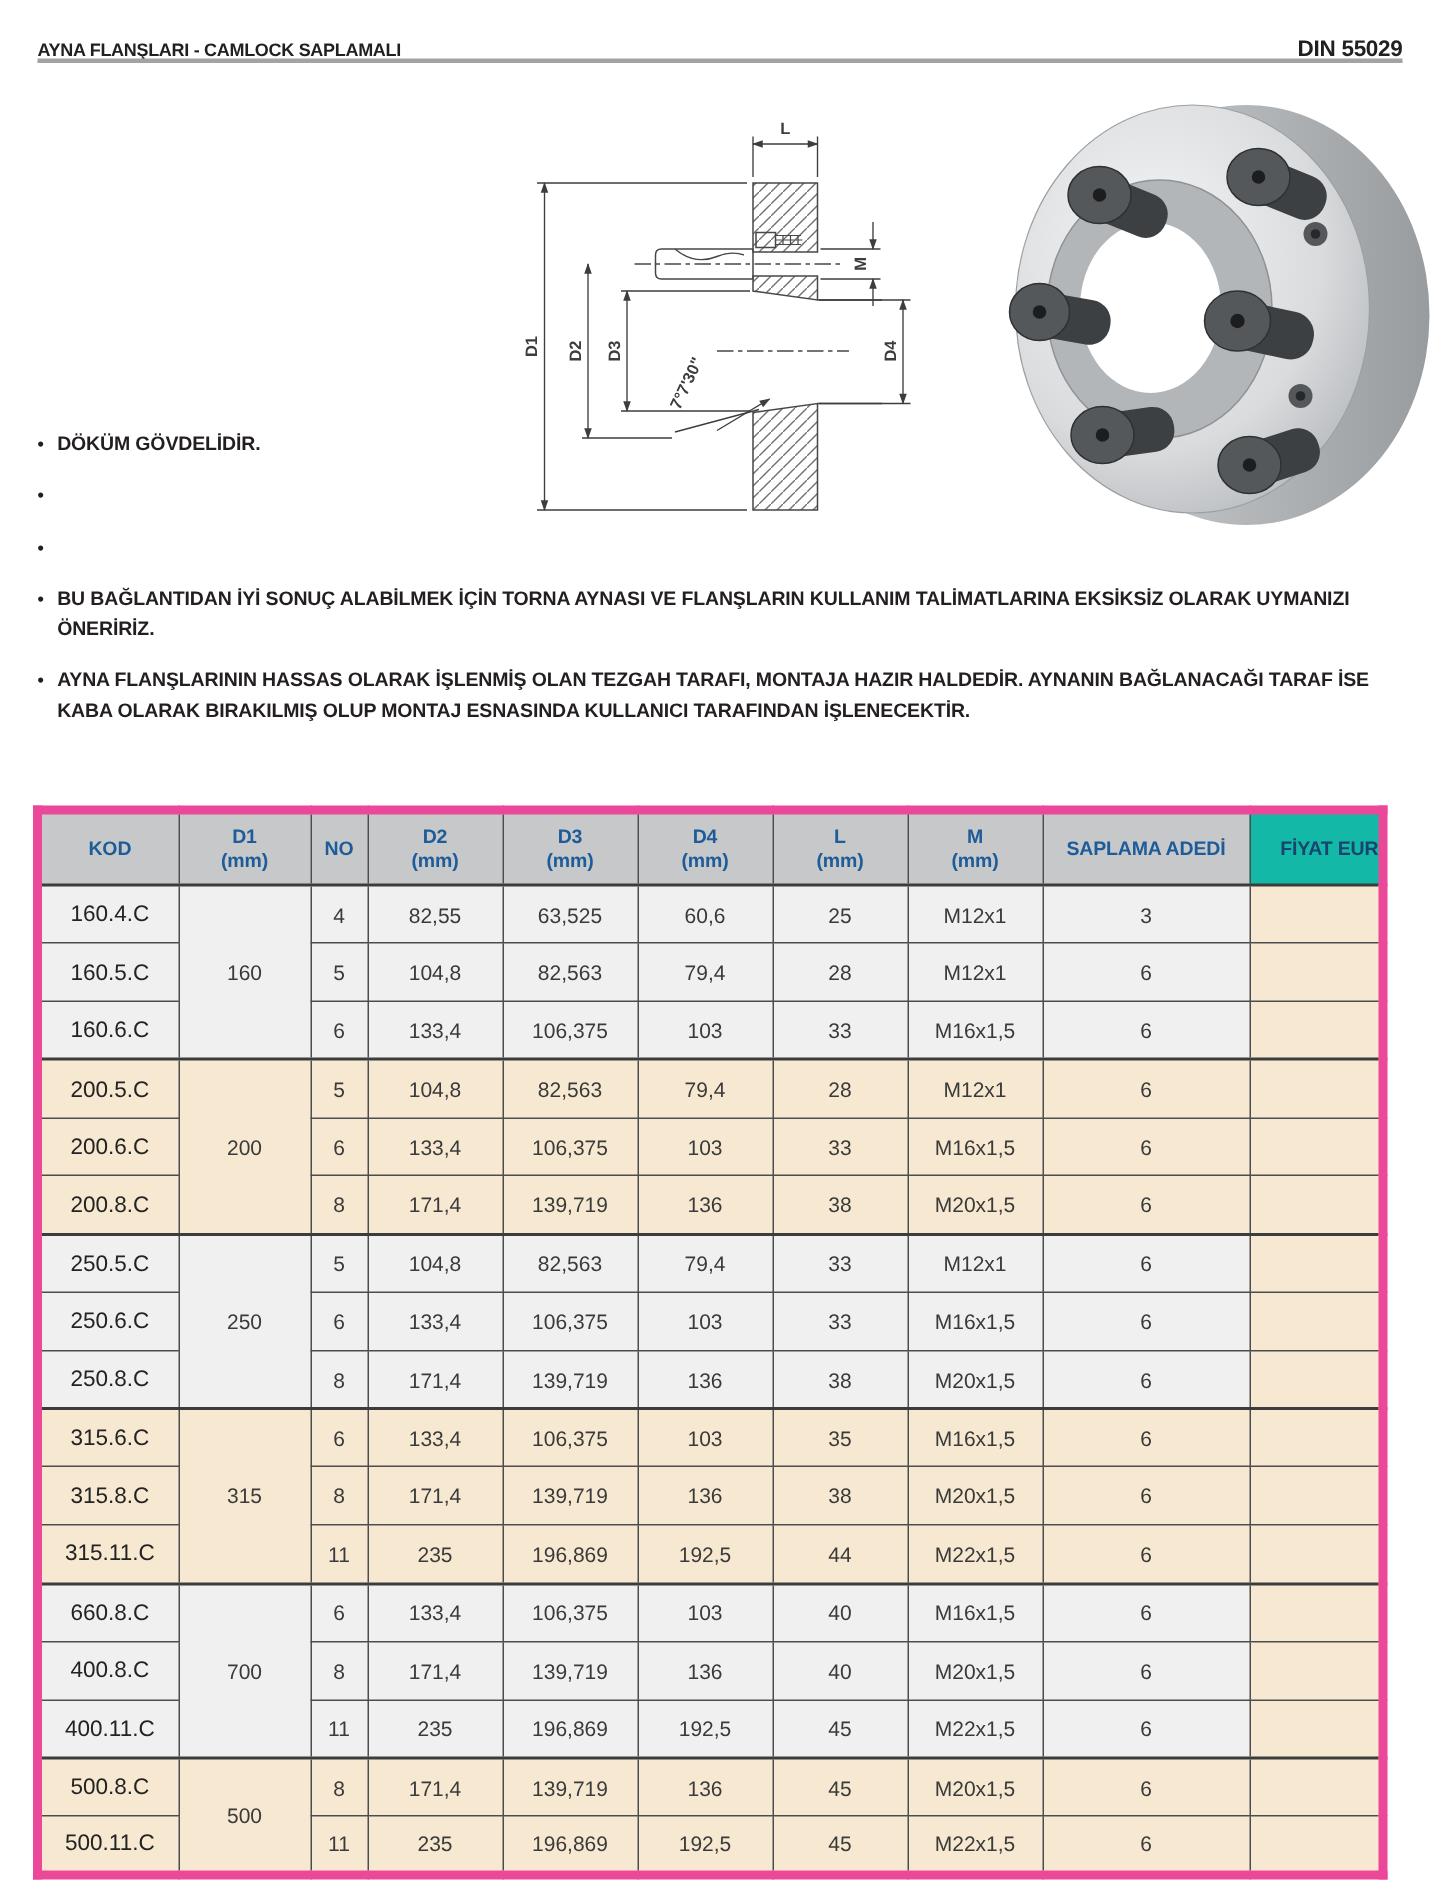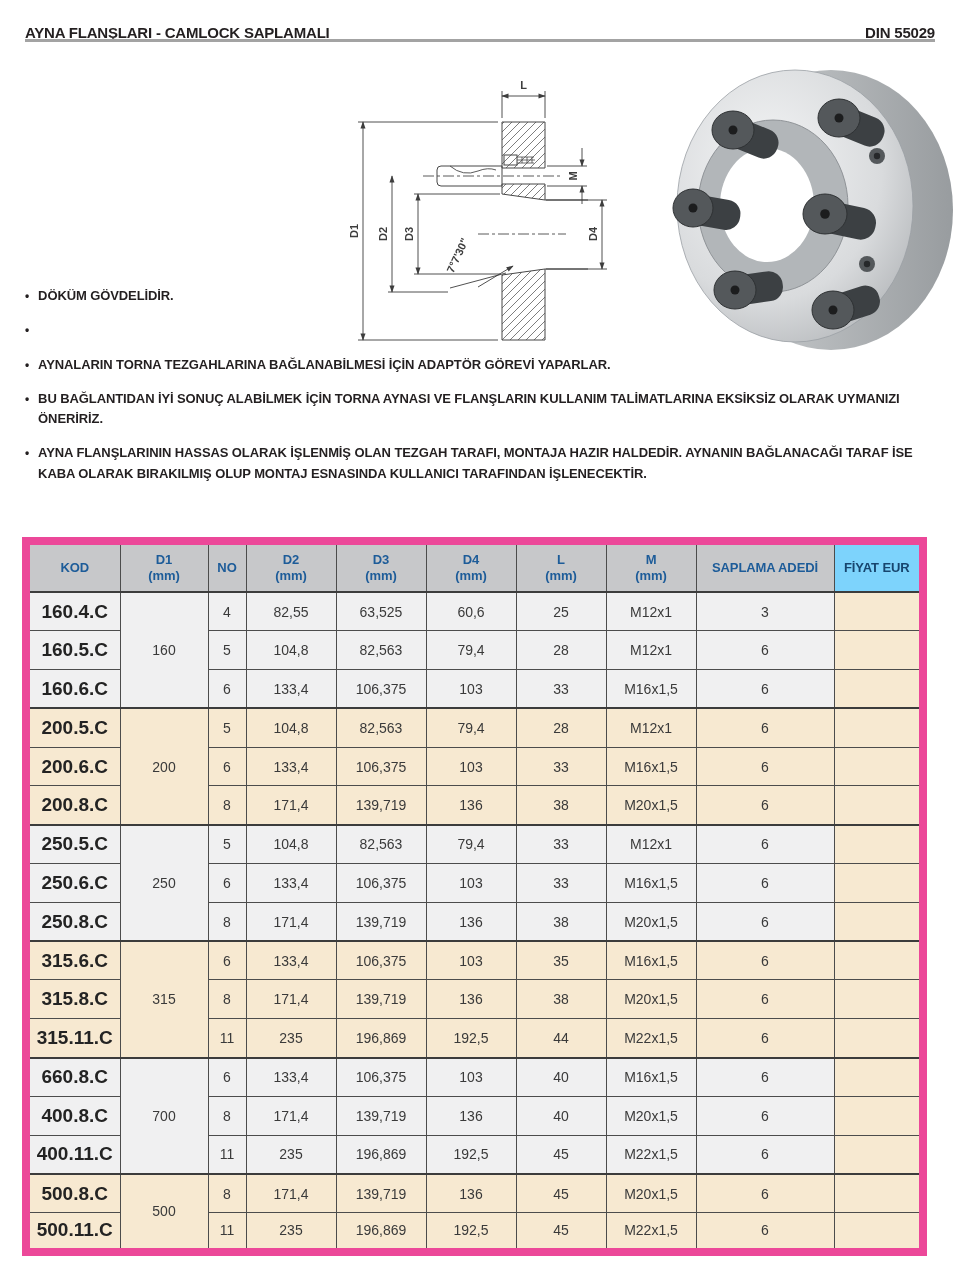--- a/index.html
+++ b/index.html
@@ -2,21 +2,21 @@
 <html><head>
 <meta charset="utf-8">
 <style>
   html,body{margin:0;padding:0;background:#ffffff;}
   body{
     width:956px;height:1267px;position:relative;overflow:hidden;
     font-family:"Liberation Sans","DejaVu Sans",sans-serif;color:#231f20;
   }
   
   .pg-header{position:absolute;left:25px;right:21px;top:12px;display:flex;justify-content:space-between;align-items:baseline;}
-  .pg-title{font-size:15px;font-weight:bold;letter-spacing:-0.2px;}
+  .pg-title{font-size:12px;font-weight:bold;letter-spacing:-0.2px;}
   .pg-std{font-size:15px;font-weight:bold;letter-spacing:-0.2px;margin-top:12px;}
   .pg-rule{position:absolute;left:25px;right:21px;top:39px;height:3px;background:#a3a3a3;}
   
   .drawing{position:absolute;left:330px;top:72px;width:320px;height:292px;}
   .photo{position:absolute;left:643px;top:56px;width:313px;height:304px;}
   .dim-label{font-size:11px;fill:#3d3d3d;font-weight:bold;}
   
   .features{position:absolute;left:25px;top:286px;width:915px;}
   .features h2{font-size:16px;font-weight:bold;margin:0 0 16px 0;letter-spacing:-0.2px;}
   .features ul{list-style:none;margin:0;padding:0;}
@@ -25,28 +25,28 @@
   
   .spec-table{
     position:absolute;left:22px;top:537px;width:897px;
     border-collapse:collapse;table-layout:fixed;
     font-size:14px;color:#3a3a3a;
   }
   .spec-table th,.spec-table td{border:1px solid #4c4c4c;text-align:center;padding:0;}
   .spec-table thead th{
     height:46px;background:#c7c8ca;color:#1d5c99;font-size:13px;font-weight:bold;line-height:1.2;letter-spacing:-0.1px;
   }
-  .spec-table thead th.price{background:#7dd3fc;color:#17456e;}
+  .spec-table thead th.price{background:#14b8a6;color:#17456e;text-align:right;}
   .spec-table tbody tr{height:38.8px;}
   .spec-table tbody tr.light td{background:#f0f0f1;}
   .spec-table tbody tr.beige td{background:#f7e9d1;}
-  .spec-table td.kod{font-weight:bold;font-size:19px;color:#232323;}
+  .spec-table td.kod{font-weight:normal;font-size:15px;color:#232323;}
   .spec-table td.price{background:#f7e9d1 !important;}
   .spec-table tbody tr.gstart td{border-top:2px solid #3c3c3c;}
-  .spec-table{border:8px solid #ec4899;padding-left:47px;}
+  .spec-table{border:6px solid #ec4899;padding-left:47px;}
 </style>
 </head>
 <body>
 
 <div class="pg-header">
   <span class="pg-title">AYNA FLANŞLARI - CAMLOCK SAPLAMALI</span>
   <span class="pg-std">DIN 55029</span>
 </div>
 <div class="pg-rule"></div>
 
@@ -180,21 +180,20 @@
   <ul>
       <li>
         <span class="blt">•</span>
         <span>DÖKÜM GÖVDELİDİR.</span>
       </li>
       <li>
         <span class="blt">•</span>
       </li>
       <li>
         <span class="blt">•</span>
-        <span>AYNALARIN TORNA TEZGAHLARINA BAĞLANABİLMESİ İÇİN ADAPTÖR GÖREVİ YAPARLAR.</span>
       </li>
       <li>
         <span class="blt">•</span>
         <span>BU BAĞLANTIDAN İYİ SONUÇ ALABİLMEK İÇİN TORNA AYNASI VE FLANŞLARIN KULLANIM TALİMATLARINA EKSİKSİZ OLARAK UYMANIZI ÖNERİRİZ.</span>
       </li>
       <li>
         <span class="blt">•</span>
         <span>AYNA FLANŞLARININ HASSAS OLARAK İŞLENMİŞ OLAN TEZGAH TARAFI, MONTAJA HAZIR HALDEDİR. AYNANIN BAĞLANACAĞI TARAF İSE KABA OLARAK BIRAKILMIŞ OLUP MONTAJ ESNASINDA KULLANICI TARAFINDAN İŞLENECEKTİR.</span>
       </li>
     </ul>

